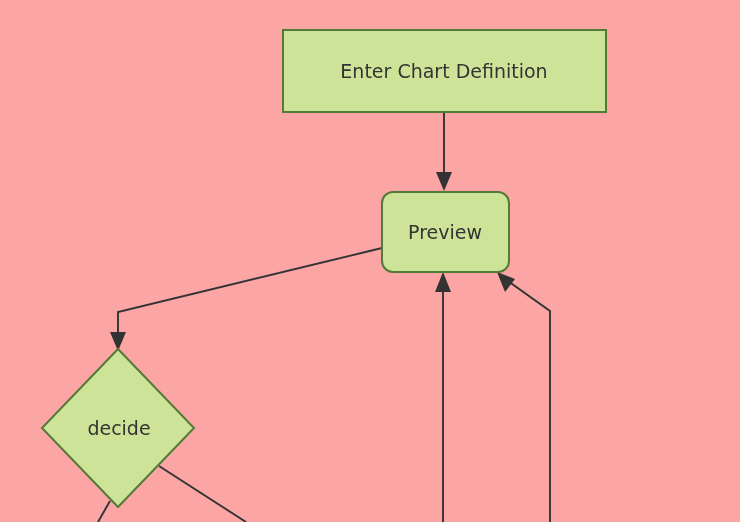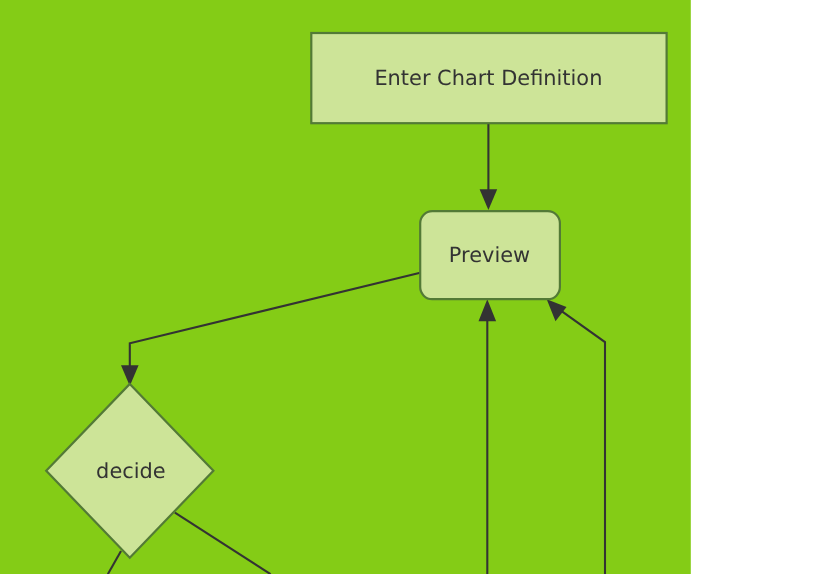--- a/index.html
+++ b/index.html
@@ -6,23 +6,23 @@
   html, body {
     margin: 0;
     padding: 0;
     background: #ffffff;
   }
   body {
     font-family: "DejaVu Sans", sans-serif;
   }
   #canvas {
     position: relative;
-    width: 628px;
+    width: 740px;
     height: 522px;
-    background: #84cc16;
+    background: #fca5a5;
     overflow: hidden;
   }
   #diagram-svg {
     position: absolute;
     top: 0;
     left: 0;
     width: 740px;
     height: 522px;
     display: block;
   }

